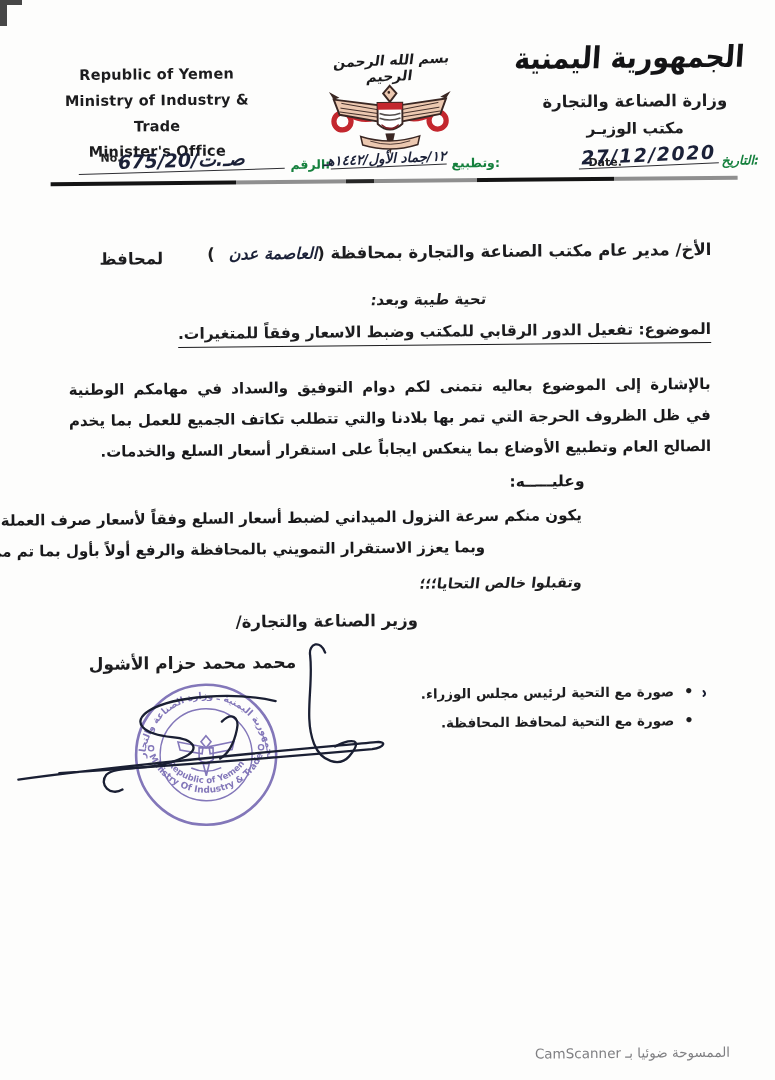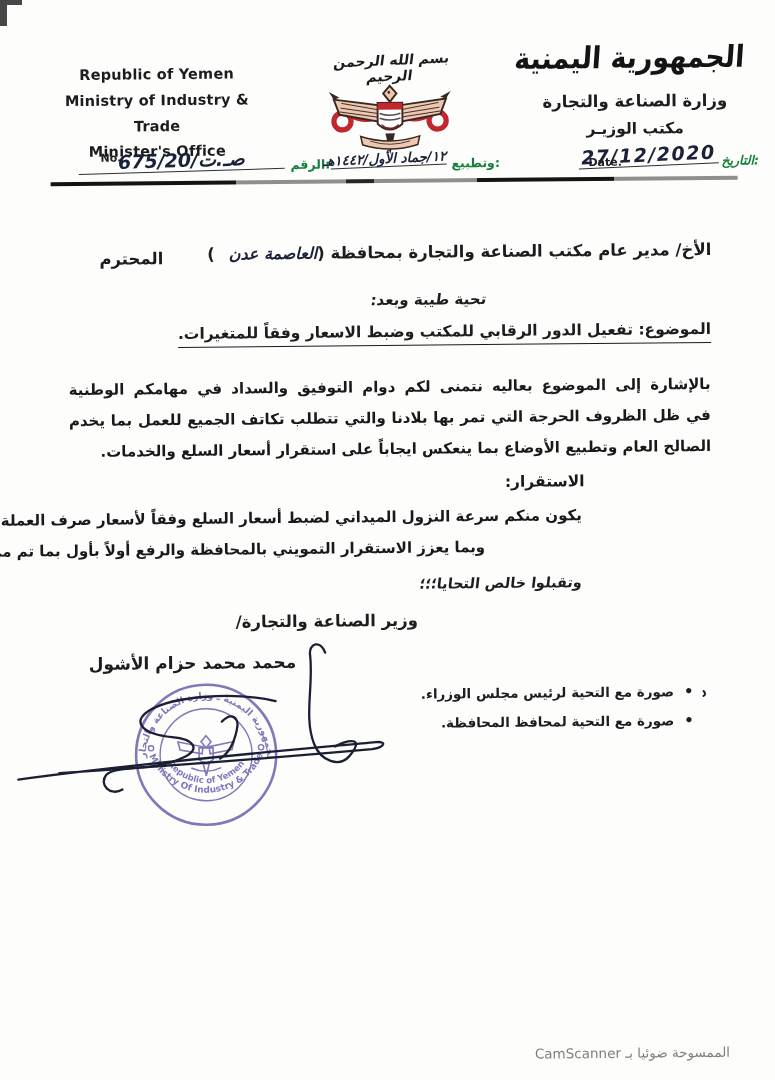--- a/index.html
+++ b/index.html
@@ -97,33 +97,33 @@
       <div class="abs hand hline nowrap" style="left:580px;top:0px;width:140px;text-align:center;font-size:19px;letter-spacing:1.5px;transform:rotate(-2deg);">27/12/2020</div>
       <span class="abs ref-lbl" style="left:723px;top:10px;font-style:italic;">التاريخ:</span>
     </div>
 
     <div class="abs rule"></div>
 
     <div class="abs rtl nowrap" style="right:63px;top:243px;font-size:16.5px;font-weight:700;">
       <span>الأخ/ مدير عام مكتب الصناعة والتجارة بمحافظة (</span><span class="hand" style="font-size:16px;margin-left:8px;">العاصمة عدن</span>
       <span>)</span>
     </div>
-    <div class="abs rtl b nowrap" style="left:100px;top:247px;font-size:16.5px;">المحترم</div>
+    <div class="abs rtl b nowrap" style="left:100px;top:247px;font-size:16.5px;">لمحافظ</div>
 
     <div class="abs rtl nowrap" style="right:288px;top:291px;font-size:15px;font-weight:700;transform:skewX(-8deg);">تحية طيبة وبعد:</div>
 
     <div class="abs rtl nowrap subject" style="right:64px;top:323px;font-size:15.5px;font-weight:700;">الموضوع: تفعيل الدور الرقابي للمكتب وضبط الاسعار وفقاً للمتغيرات.</div>
 
     <div class="abs rtl" style="right:65px;left:68px;top:372px;line-height:31px;">
       <div class="body-line justify">بالإشارة إلى الموضوع بعاليه نتمنى لكم دوام التوفيق والسداد في مهامكم الوطنية</div>
       <div class="body-line justify">في ظل الظروف الحرجة التي تمر بها بلادنا والتي تتطلب تكاتف الجميع للعمل بما يخدم</div>
       <div class="body-line" style="text-align:right;">الصالح العام وتطبيع الأوضاع بما ينعكس ايجاباً على استقرار أسعار السلع والخدمات.</div>
     </div>
 
-    <div class="abs rtl nowrap body-line" style="right:192px;top:474px;font-size:15.5px;">الاستقرار:</div>
+    <div class="abs rtl nowrap body-line" style="right:192px;top:474px;font-size:15.5px;">وعليـــــه:</div>
 
     <div class="abs rtl nowrap body-line" style="right:195px;top:508px;">يكون منكم سرعة النزول الميداني لضبط أسعار السلع وفقاً لأسعار صرف العملة</div>
     <div class="abs rtl nowrap body-line" style="right:292px;top:539px;">وبما يعزز الاستقرار التمويني بالمحافظة والرفع أولاً بأول بما تم من إجراءات.</div>
 
     <div class="abs rtl nowrap" style="right:195px;top:576px;font-size:14.5px;font-weight:700;transform:skewX(-7deg);">وتقبلوا خالص التحايا؛؛؛</div>
 
     <div class="abs rtl nowrap" style="right:360px;top:611px;font-size:16.5px;font-weight:700;">وزير الصناعة والتجارة/</div>
     <div class="abs rtl nowrap" style="right:482px;top:651px;font-size:17px;font-weight:700;">محمد محمد حزام الأشول</div>
 
     <ul class="abs rtl cc" style="right:85px;top:680px;margin:0;padding:0;font-size:13.5px;font-weight:700;">

